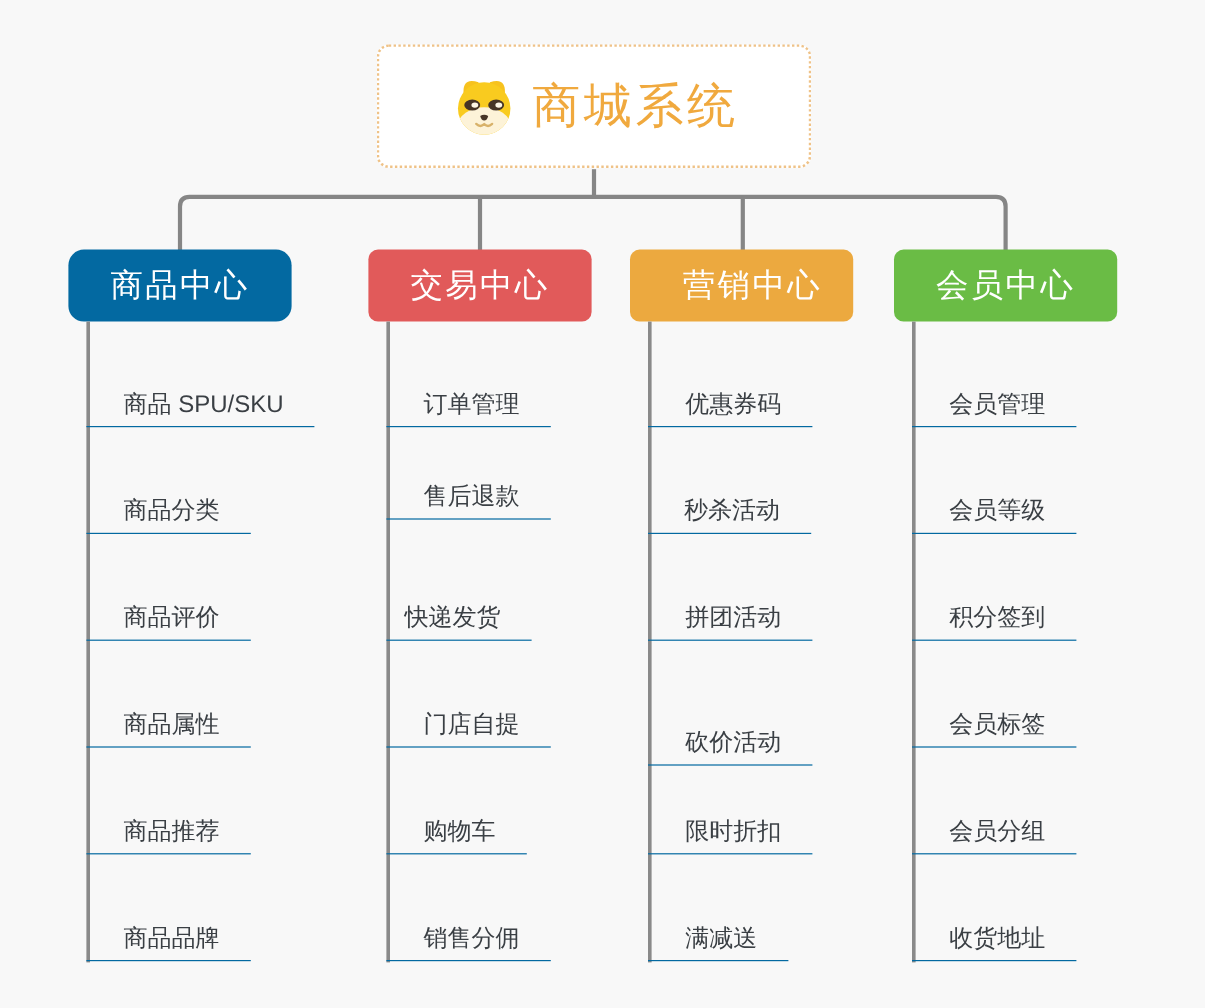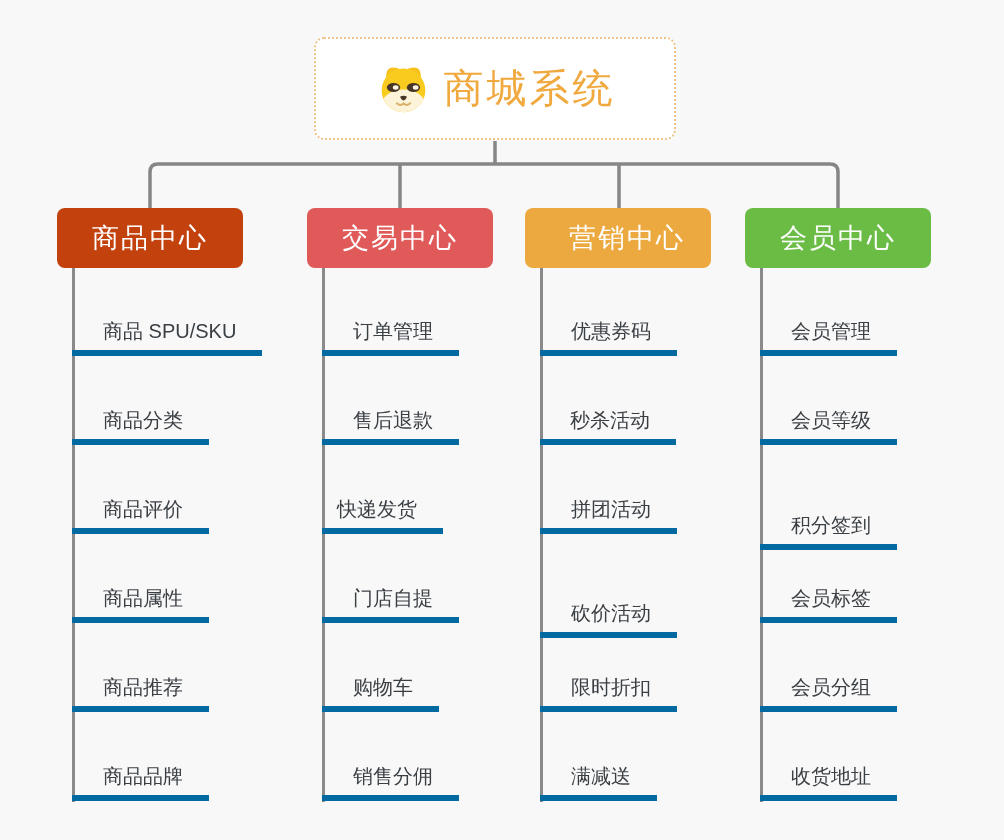--- a/index.html
+++ b/index.html
@@ -23,21 +23,21 @@
   .branch{position:absolute;top:208px;width:186px;z-index:1;}
   .branch-header{
     width:186px;height:60px;border-radius:8px;box-sizing:border-box;
     display:flex;align-items:center;justify-content:center;
   }
   .branch-label{color:#ffffff;font-size:27px;letter-spacing:2px;white-space:nowrap;}
   .branch-items{position:absolute;left:0;top:60px;width:186px;height:540px;}
   .trunk{position:absolute;left:15px;top:0;width:3px;height:534px;background:#8a8a8a;}
   .sub-topic{
     position:absolute;left:15px;height:36px;box-sizing:border-box;
-    padding:0 26px 5px 31px;border-bottom:6px solid #0369a1;
+    padding:0 26px 5px 31px;border-bottom:1px solid #0369a1;
     display:flex;align-items:flex-end;white-space:nowrap;
     font-size:20px;color:#3a3f44;background:transparent;
   }
 </style>
 </head>
 <body>
 
 <div id="canvas">
 
   <svg id="connectors" viewBox="0 0 1004 840" xmlns="http://www.w3.org/2000/svg">
@@ -65,41 +65,41 @@
       <ellipse cx="40.5" cy="29" rx="7" ry="4.8" fill="#473526"></ellipse>
       <ellipse cx="42.8" cy="29" rx="3" ry="2.3" fill="#fdf6e5"></ellipse>
       <path d="M26.5 38.5 Q30 36.5 33.5 38.5 Q32.5 42.5 30 42.5 Q27.5 42.5 26.5 38.5 Z" fill="#473526"></path>
       <path d="M23 45.5 Q26.5 49 30 45.8 Q33.5 49 37 45.5" stroke="#d8b26a" stroke-width="2" fill="none" stroke-linecap="round"></path>
     </svg>
     <span class="root-title">商城系统</span>
   </div>
 
   <div id="branches">
       <div class="branch" style="left: 57px;">
-    <div class="branch-header" style="background: #c2410c;">
+    <div class="branch-header" style="background: #0369a1; border-radius: 13px;">
       <span class="branch-label">商品中心</span>
     </div>
     <div class="branch-items">
       <div class="trunk"></div>
     <div class="sub-topic" style="top: 52px;">商品 SPU/SKU</div>
           <div class="sub-topic" style="top: 141px;">商品分类</div>
           <div class="sub-topic" style="top: 230px;">商品评价</div>
           <div class="sub-topic" style="top: 319px;">商品属性</div>
           <div class="sub-topic" style="top: 408px;">商品推荐</div>
           <div class="sub-topic" style="top: 497px;">商品品牌</div>
         </div>
   </div>
       <div class="branch" style="left: 307px;">
     <div class="branch-header" style="background: rgb(225, 90, 90);">
       <span class="branch-label">交易中心</span>
     </div>
     <div class="branch-items">
       <div class="trunk"></div>
     <div class="sub-topic" style="top: 52px;">订单管理</div>
-          <div class="sub-topic" style="top: 141px; font-family: Liberation Mono, monospace;">售后退款</div>
+          <div class="sub-topic" style="top: 129px; font-family: Liberation Mono, monospace;">售后退款</div>
           <div class="sub-topic" style="top: 230px; padding-left: 15px;">快递发货</div>
           <div class="sub-topic" style="top: 319px;">门店自提</div>
           <div class="sub-topic" style="top: 408px;">购物车</div>
           <div class="sub-topic" style="top: 497px;">销售分佣</div>
         </div>
   </div>
       <div class="branch" style="left: 525px;">
     <div class="branch-header" style="background: rgb(236, 169, 63); padding-left: 18px;">
       <span class="branch-label">营销中心</span>
     </div>
@@ -114,20 +114,20 @@
         </div>
   </div>
       <div class="branch" style="left: 745px;">
     <div class="branch-header" style="background: rgb(106, 188, 69);">
       <span class="branch-label">会员中心</span>
     </div>
     <div class="branch-items">
       <div class="trunk"></div>
     <div class="sub-topic" style="top: 52px;">会员管理</div>
           <div class="sub-topic" style="top: 141px;">会员等级</div>
-          <div class="sub-topic" style="top: 230px; margin-top: 16px;">积分签到</div>
+          <div class="sub-topic" style="top: 230px;">积分签到</div>
           <div class="sub-topic" style="top: 319px;">会员标签</div>
           <div class="sub-topic" style="top: 408px;">会员分组</div>
           <div class="sub-topic" style="top: 497px;">收货地址</div>
         </div>
   </div>
     </div>
 </div>
 
 </body></html>

